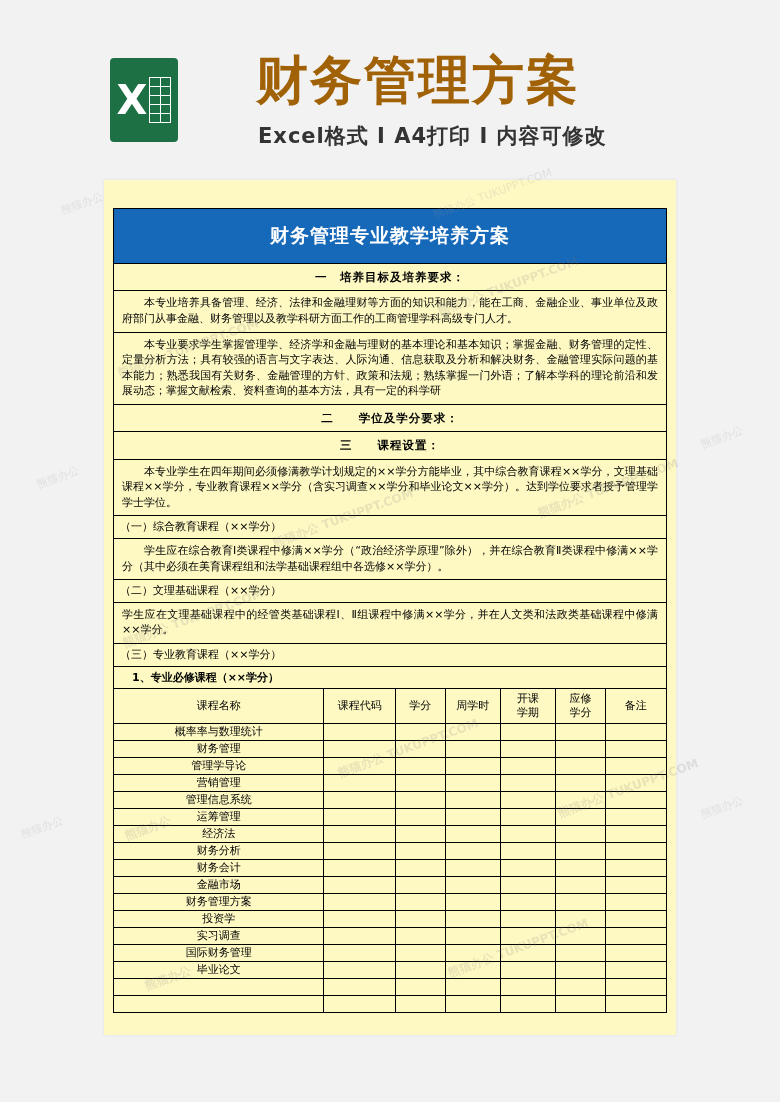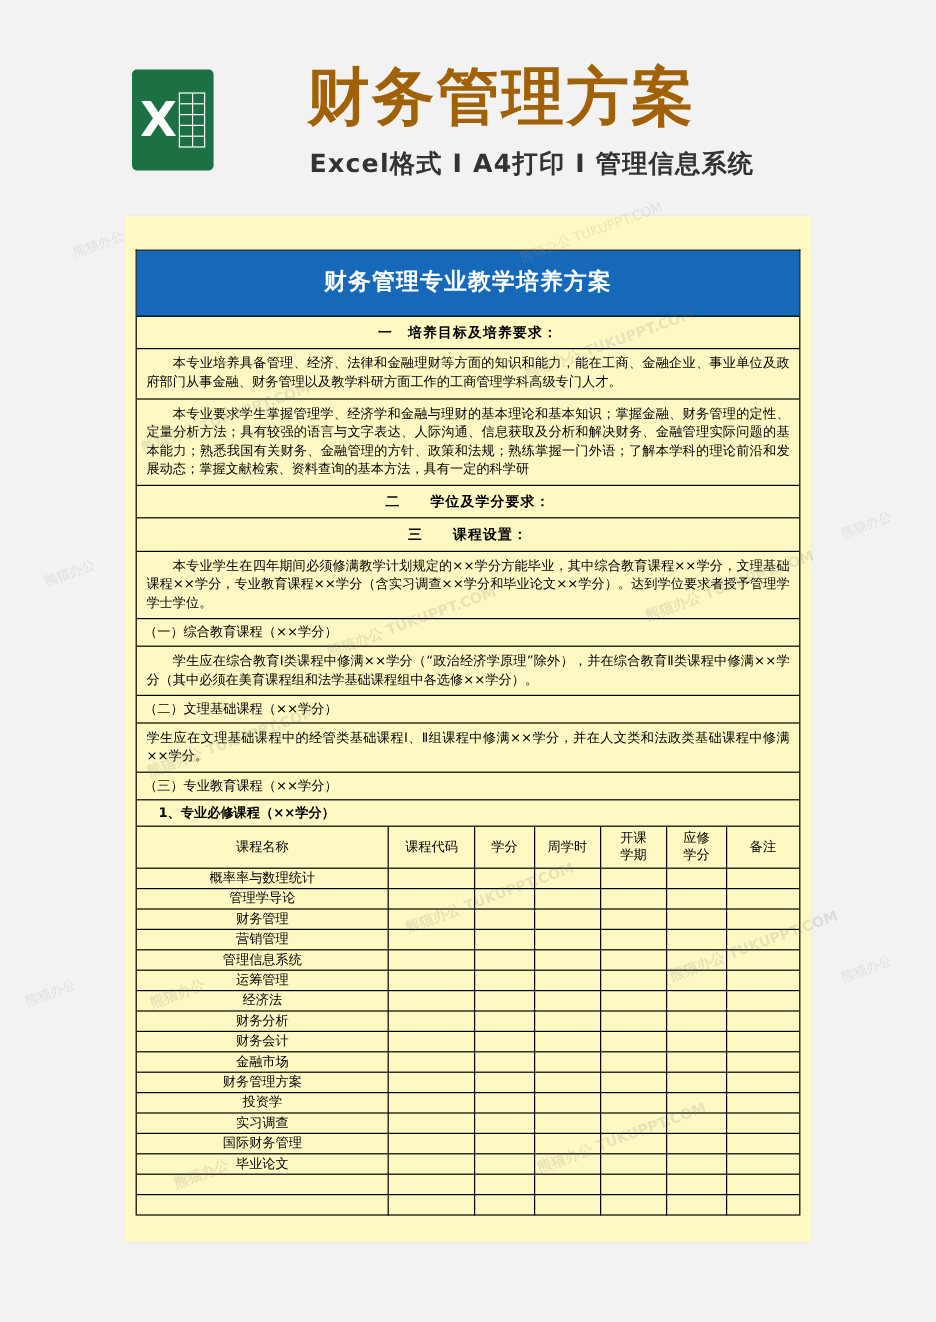--- a/index.html
+++ b/index.html
@@ -137,21 +137,21 @@
           <i></i>
           <i></i>
           <i></i>
           <i></i>
           <i></i>
           <i></i>
           <i></i>
       </span>
     </div>
     <div class="title-main">财务管理方案</div>
-    <div class="title-sub">Excel格式 Ⅰ A4打印 Ⅰ 管理信息系统</div>
+    <div class="title-sub">Excel格式 Ⅰ A4打印 Ⅰ 内容可修改</div>
   </div>
 
   <div class="sheet">
 
     <div class="doc">
 
       <div class="banner">财务管理专业教学培养方案</div>
 
       <div class="row sec-head">一　培养目标及培养要求：</div>
       <div class="row para">
@@ -212,30 +212,30 @@
             <tr>
               <td class="name">概率率与数理统计</td>
               <td></td>
               <td></td>
               <td></td>
               <td></td>
               <td></td>
               <td></td>
             </tr>
             <tr>
+              <td class="name">财务管理</td>
+              <td></td>
+              <td></td>
+              <td></td>
+              <td></td>
+              <td></td>
+              <td></td>
+            </tr>
+            <tr>
               <td class="name">管理学导论</td>
-              <td></td>
-              <td></td>
-              <td></td>
-              <td></td>
-              <td></td>
-              <td></td>
-            </tr>
-            <tr>
-              <td class="name">财务管理</td>
               <td></td>
               <td></td>
               <td></td>
               <td></td>
               <td></td>
               <td></td>
             </tr>
             <tr>
               <td class="name">营销管理</td>
               <td></td>

